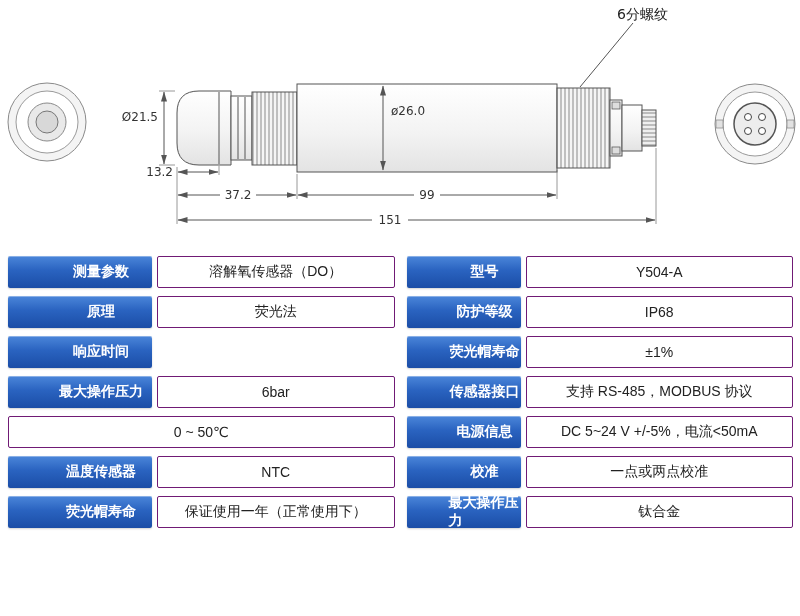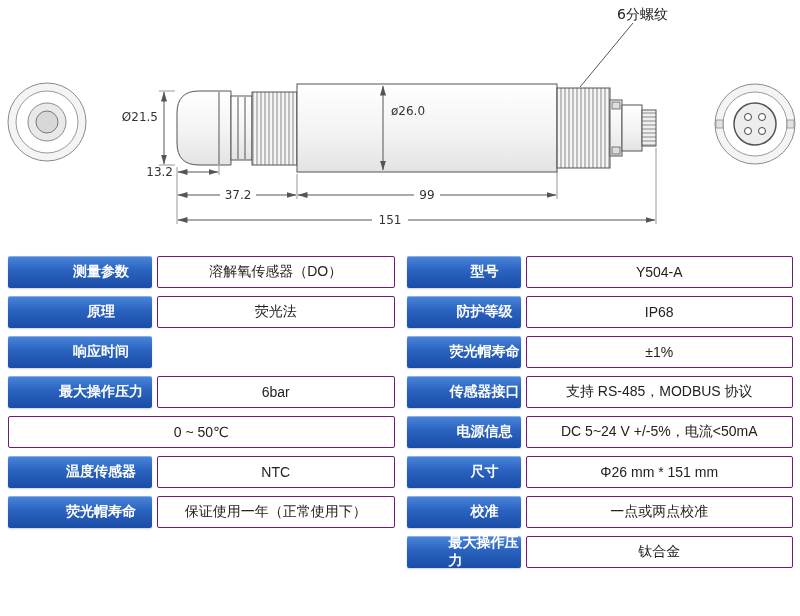--- a/index.html
+++ b/index.html
@@ -176,24 +176,20 @@
       </div>
       <div class="row">
         <div class="cell label">传感器接口</div>
         <div class="cell value">支持 RS-485，MODBUS 协议</div>
       </div>
       <div class="row">
         <div class="cell label">电源信息</div>
         <div class="cell value">DC 5~24 V +/-5%，电流&lt;50mA</div>
       </div>
       <div class="row">
-        <div class="cell label">尺寸</div>
-        <div class="cell value">Φ26 mm * 151 mm</div>
-      </div>
-      <div class="row">
         <div class="cell label">校准</div>
         <div class="cell value">一点或两点校准</div>
       </div>
       <div class="row">
         <div class="cell label">最大操作压力</div>
         <div class="cell value">钛合金</div>
       </div>
     </div>
 
   </div>

